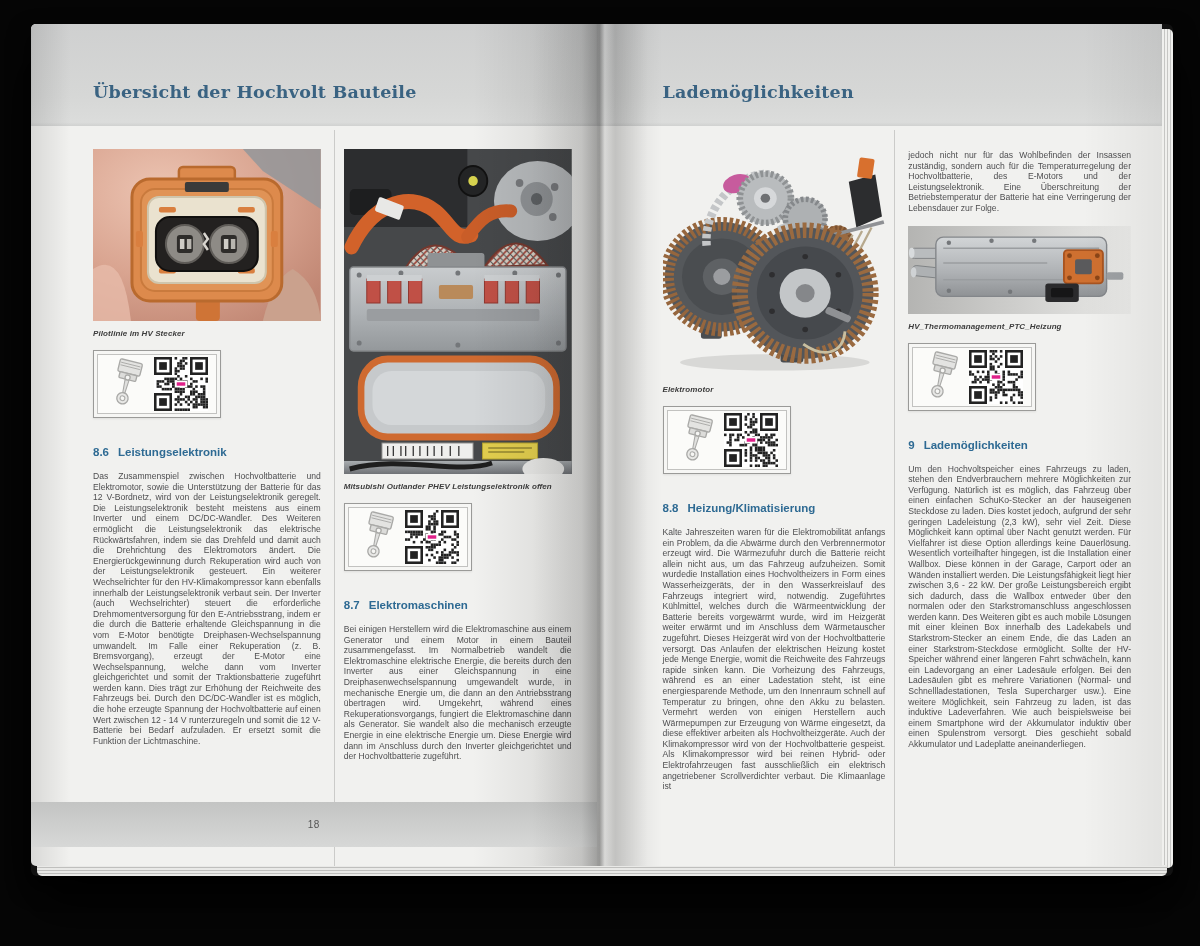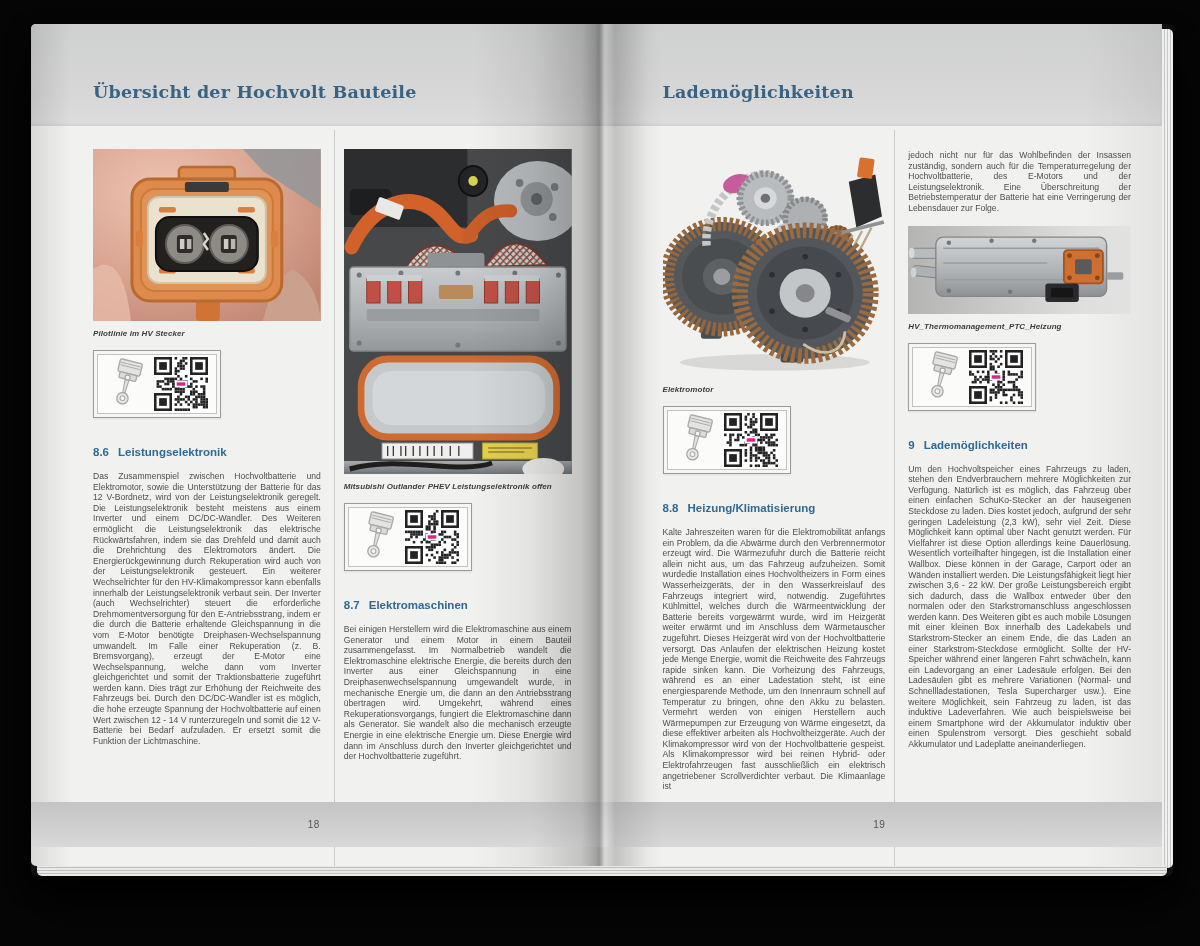--- a/index.html
+++ b/index.html
@@ -984,21 +984,18 @@
               </div>
             </div>
 
             <div class="section-heading">
               <span class="sec-num">9</span><span>Lademöglichkeiten</span>
             </div>
             <p class="body-text">Um den Hochvoltspeicher eines Fahrzeugs zu laden, stehen den Endverbrauchern mehrere Möglichkeiten zur Verfügung. Natürlich ist es möglich, das Fahrzeug über einen einfachen SchuKo-Stecker an der hauseigenen Steckdose zu laden. Dies kostet jedoch, aufgrund der sehr geringen Ladeleistung (2,3 kW), sehr viel Zeit. Diese Möglichkeit kann optimal über Nacht genutzt werden. Für Vielfahrer ist diese Option allerdings keine Dauerlösung. Wesentlich vorteilhafter hingegen, ist die Installation einer Wallbox. Diese können in der Garage, Carport oder an Wänden installiert werden. Die Leistungsfähigkeit liegt hier zwischen 3,6 - 22 kW. Der große Leistungsbereich ergibt sich dadurch, dass die Wallbox entweder über den normalen oder den Starkstromanschluss angeschlossen werden kann. Des Weiteren gibt es auch mobile Lösungen mit einer kleinen Box innerhalb des Ladekabels und Starkstrom-Stecker an einem Ende, die das Laden an einer Starkstrom-Steckdose ermöglicht. Sollte der HV-Speicher während einer längeren Fahrt schwächeln, kann ein Ladevorgang an einer Ladesäule erfolgen. Bei den Ladesäulen gibt es mehrere Variationen (Normal- und Schnellladestationen, Tesla Supercharger usw.). Eine weitere Möglichkeit, sein Fahrzeug zu laden, ist das induktive Ladeverfahren. Wie auch beispielsweise bei einem Smartphone wird der Akkumulator induktiv über einen Spulenstrom versorgt. Dies geschieht sobald Akkumulator und Ladeplatte aneinanderliegen.</p>
           </div>
         </div>
 
-        <div class="page-footer">
-          <span class="page-num">19</span>
-        </div>
       </div>
     </div>
 
     <div class="spine-shadow"></div>
   </div>
 </div>
 
 </body></html>

